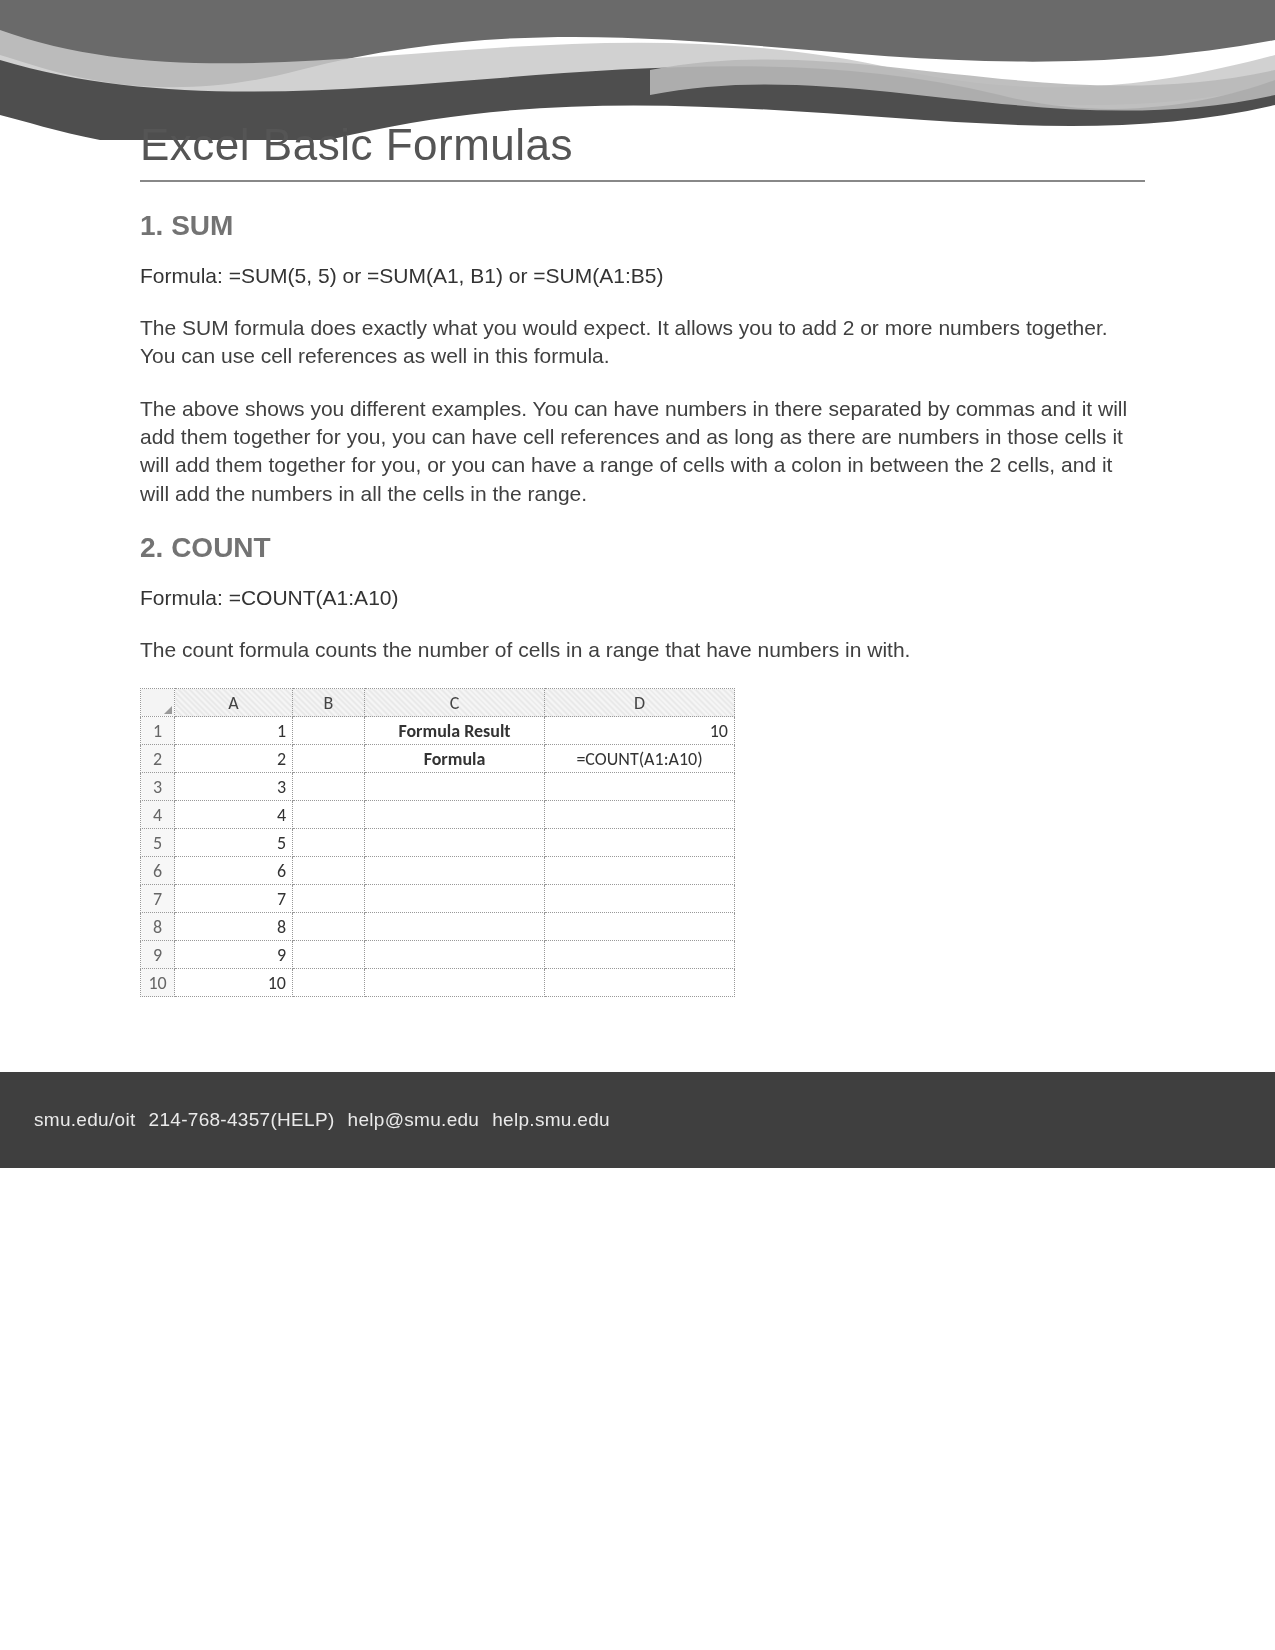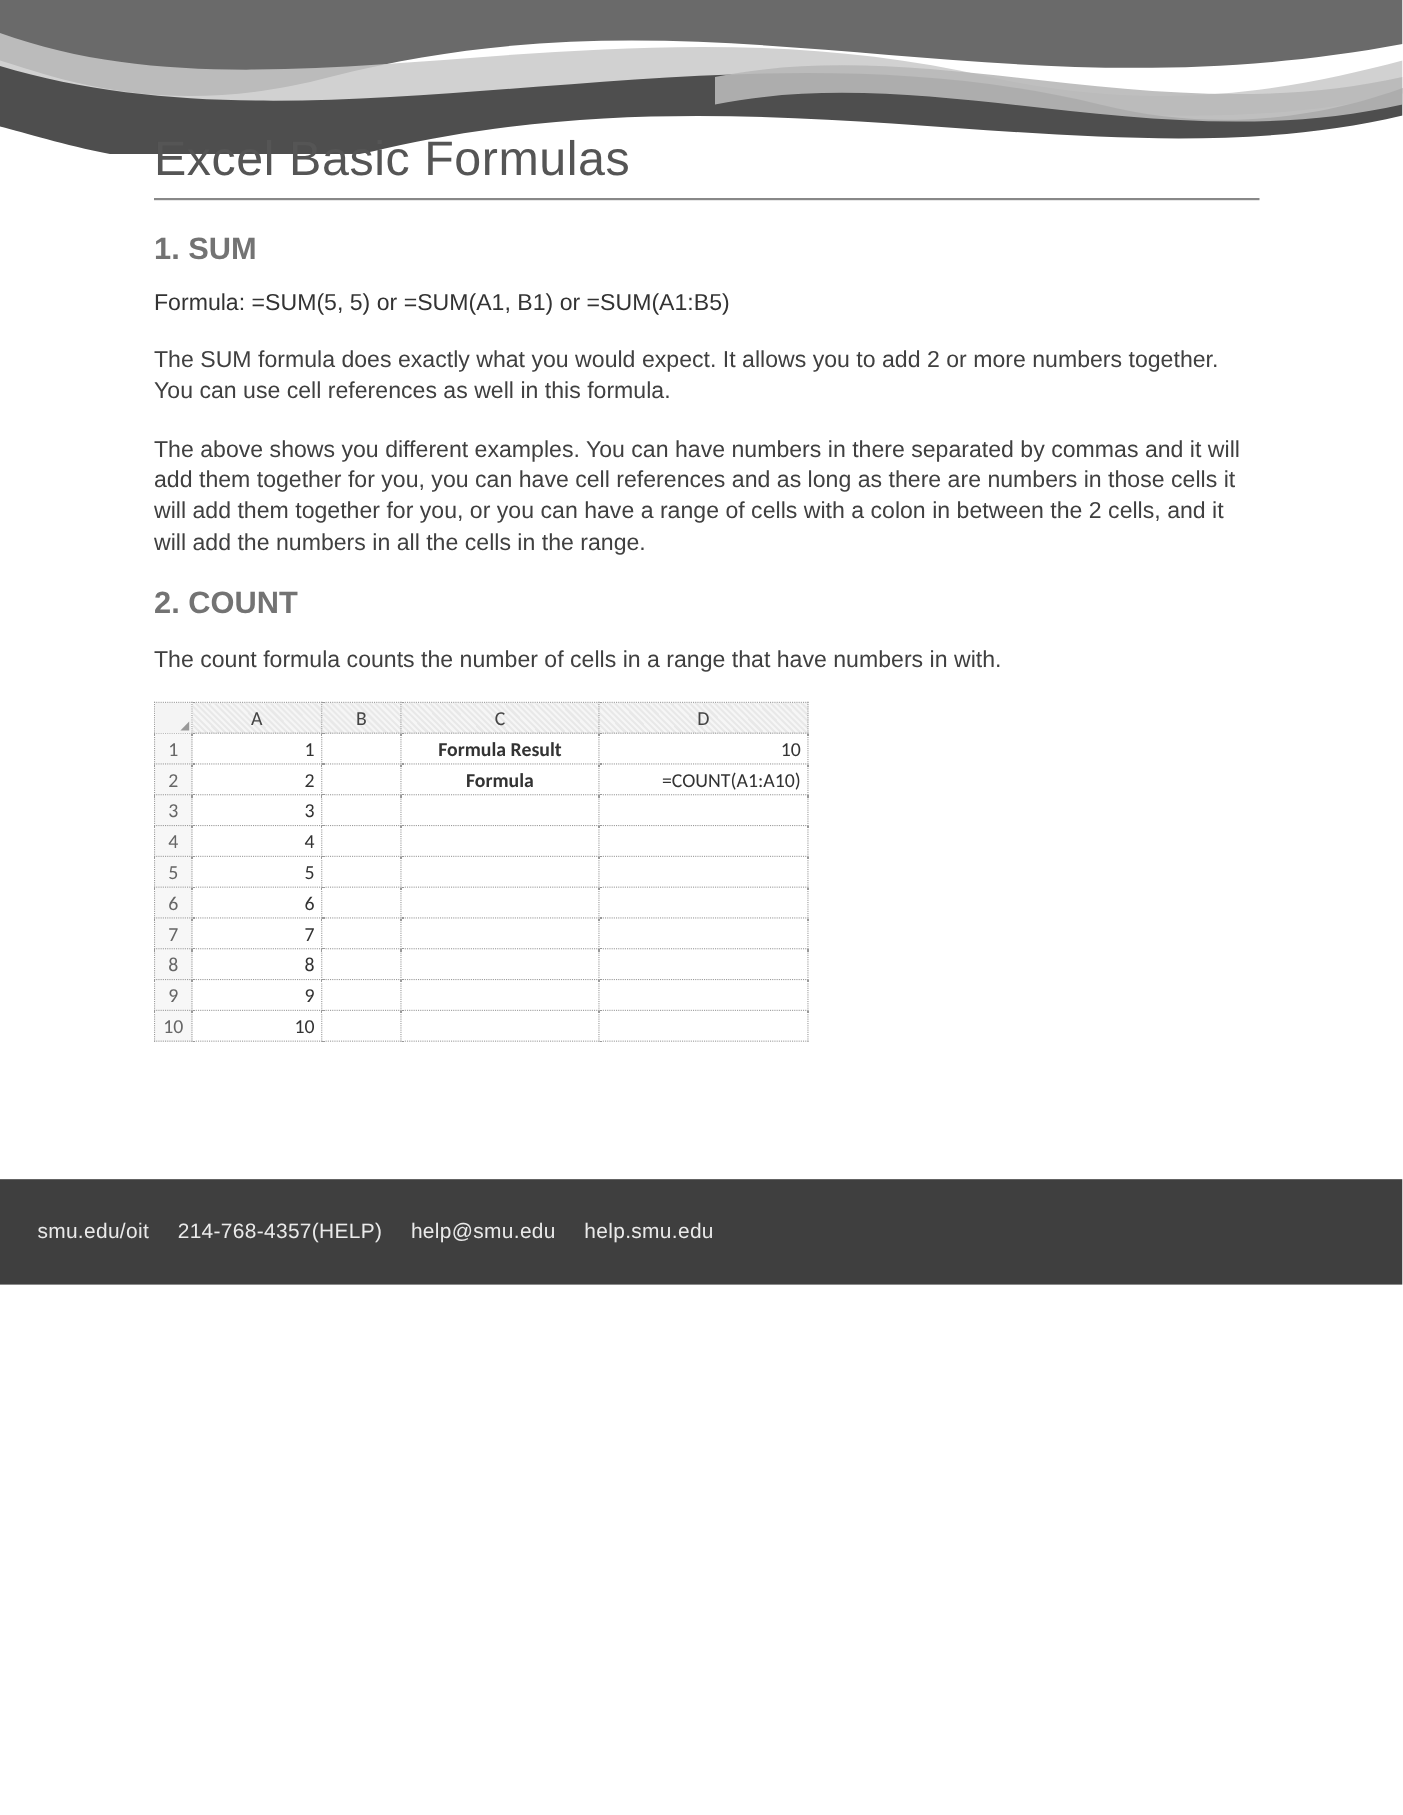--- a/index.html
+++ b/index.html
@@ -19,25 +19,25 @@
   .sheet th,.sheet td{font-family:Calibri,Arial,sans-serif;font-size:18px;color:#333;border:1px dotted #999;height:28px;box-sizing:border-box;}
   .sheet th{background:repeating-linear-gradient(45deg,#e8e8e8 0 2px,#f6f6f6 2px 4px);font-weight:normal;color:#444;text-align:center;}
   .sheet th.corner{width:34px;background:#f4f4f4;position:relative;}
   .sheet th.corner::after{content:"";position:absolute;right:2px;bottom:2px;border-style:solid;border-width:0 0 8px 8px;border-color:transparent transparent #999 transparent;}
   .sheet td.rowhdr{width:34px;text-align:center;background:#f7f7f7;color:#666;}
   .sheet td{padding:0 6px;}
   .colA{width:118px;text-align:right;}
   .colB{width:72px;}
   .colC{width:180px;text-align:center;}
   .colD{width:190px;text-align:right;}
-  .colD.left{text-align:right;}
+  .colD.left{text-align:center;}
   .bold{font-weight:bold;}
   
   .footer{position:absolute;left:0;right:0;bottom:0;height:96px;background:#3f3f3f;color:#eaeaea;display:flex;align-items:center;justify-content:space-between;padding:0 34px;box-sizing:border-box;}
-  .footer-left{font-size:19px;letter-spacing:0.3px;display:flex;gap:26px;}
+  .footer-left{font-size:19px;letter-spacing:0.3px;display:flex;gap:13px;}
   .footer-right{display:flex;align-items:center;gap:18px;}
   .seal{width:60px;height:60px;border:2px solid #cfcfcf;border-radius:50%;display:flex;align-items:center;justify-content:center;}
   .seal-inner{width:28px;height:34px;border:2px solid #cfcfcf;border-radius:2px;background:repeating-linear-gradient(90deg,#cfcfcf 0 2px,transparent 2px 4px);}
   .smu-block{display:flex;align-items:center;gap:14px;}
   .smu-word{font-family:"Times New Roman",serif;font-size:46px;letter-spacing:2px;color:#eaeaea;}
   .smu-sep{width:1px;height:44px;background:#cfcfcf;}
   .smu-sub{font-family:"Times New Roman",serif;font-size:15px;letter-spacing:1px;line-height:1.25;color:#eaeaea;font-variant:small-caps;}
 </style>
 </head>
 <body>
@@ -56,20 +56,21 @@
   <div class="content">
     <h1 class="doc-title">Excel Basic Formulas</h1>
     <hr class="title-rule">
 
     <h2 class="sec-title">1. SUM</h2>
     <p class="formula-line">Formula: =SUM(5, 5) or =SUM(A1, B1) or =SUM(A1:B5)</p>
     <p class="body-text">The SUM formula does exactly what you would expect. It allows you to add 2 or more numbers together. You can use cell references as well in this formula.</p>
     <p class="body-text">The above shows you different examples. You can have numbers in there separated by commas and it will add them together for you, you can have cell references and as long as there are numbers in those cells it will add them together for you, or you can have a range of cells with a colon in between the 2 cells, and it will add the numbers in all the cells in the range.</p>
 
     <h2 class="sec-title">2. COUNT</h2>
+    <p class="formula-line">Formula: =COUNT(A1:A10)</p>
     <p class="body-text">The count formula counts the number of cells in a range that have numbers in with.</p>
 
     <table class="sheet">
       <thead>
         <tr>
           <th class="corner"></th>
           <th class="colA">A</th>
           <th class="colB">B</th>
           <th class="colC">C</th>
           <th class="colD">D</th>

